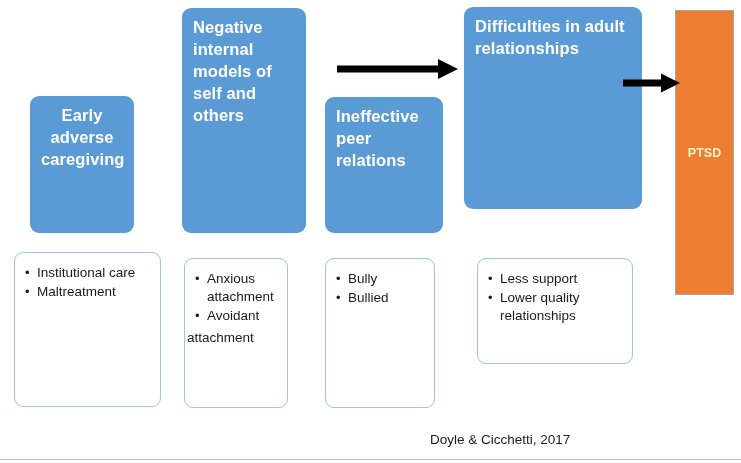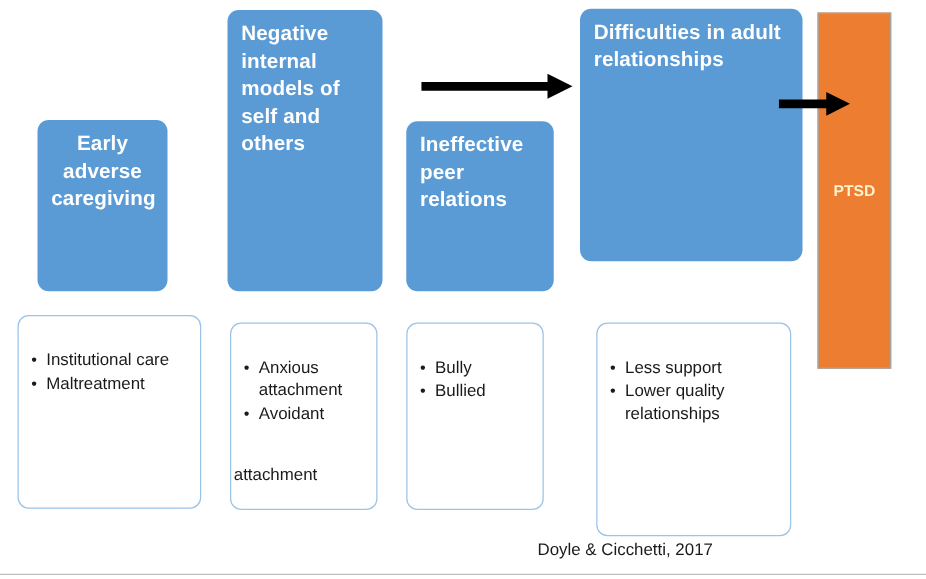--- a/index.html
+++ b/index.html
@@ -51,21 +51,21 @@
     position: absolute;
   }
 
   
   .detail-box {
     position: absolute;
     background: #ffffff;
     border: 1px solid #9DC3E6;
     border-radius: 9px;
     box-sizing: border-box;
-    padding: 26px 8px 0 8px;
+    padding: 11px 8px 0 8px;
     color: #1a1a1a;
     font-size: 13.5px;
     line-height: 1.33;
   }
   .detail-box ul {
     margin: 0;
     padding: 0 0 0 14px;
     list-style: none;
   }
   .detail-box li {
@@ -73,21 +73,21 @@
     margin: 0 0 1px 0;
   }
   .detail-box li::before {
     content: "\2022";
     position: absolute;
     left: -12px;
     top: 0;
     font-size: 13px;
   }
   .detail-box .loose-line {
-    margin-top: 31px;
+    margin-top: 4px;
     margin-left: -6px;
   }
 
   
   .citation {
     position: absolute;
     font-size: 13.5px;
     color: #1a1a1a;
     white-space: nowrap;
   }
@@ -111,21 +111,21 @@
   </div>
 
   <div class="stage-box" style="left:325px; top:97px; width:118px; height:136px;">
     <span>Ineffective peer relations</span>
   </div>
 
   <div class="stage-box" style="left:464px; top:7px; width:178px; height:202px;">
     <span>Difficulties in adult relationships</span>
   </div>
 
-  <div class="outcome-box" style="left:654px; top:10px; width:59px; height:285px;">
+  <div class="outcome-box" style="left:675px; top:10px; width:59px; height:285px;">
     <span>PTSD</span>
   </div>
 
   <div class="arrow" style="left:337px; top:56px; width:122px; height:26px;">
     <svg width="122" height="26" viewBox="0 0 122 26" xmlns="http://www.w3.org/2000/svg">
       <path d="M0 9.5 L101 9.5 L101 3 L121 13 L101 23 L101 16.5 L0 16.5 Z" fill="#000000"></path>
     </svg>
   </div>
 
   <div class="arrow" style="left:623px; top:71px; width:58px; height:24px;">
@@ -134,36 +134,36 @@
     </svg>
   </div>
 
   <div class="detail-box" style="left:14px; top:252px; width:147px; height:155px;">
     <ul>
       <li>Institutional care</li>
       <li>Maltreatment</li>
     </ul>
   </div>
 
-  <div class="detail-box" style="left:184px; top:258px; width:118px; height:150px;">
+  <div class="detail-box" style="left:184px; top:258px; width:104px; height:150px;">
     <ul>
       <li>Anxious attachment</li>
       <li>Avoidant</li>
     </ul>
     <div class="loose-line">attachment</div>
   </div>
 
   <div class="detail-box" style="left:325px; top:258px; width:110px; height:150px;">
     <ul>
       <li>Bully</li>
       <li>Bullied</li>
     </ul>
   </div>
 
-  <div class="detail-box" style="left:477px; top:258px; width:156px; height:171px;">
+  <div class="detail-box" style="left:477px; top:258px; width:156px; height:106px;">
     <ul>
       <li>Less support</li>
       <li>Lower quality relationships</li>
     </ul>
   </div>
 
   <div class="citation" style="left:430px; top:432px;">Doyle &amp; Cicchetti, 2017</div>
 
   <div class="footer-rule" style="left:0px; top:459px; width:741px;"></div>
 

